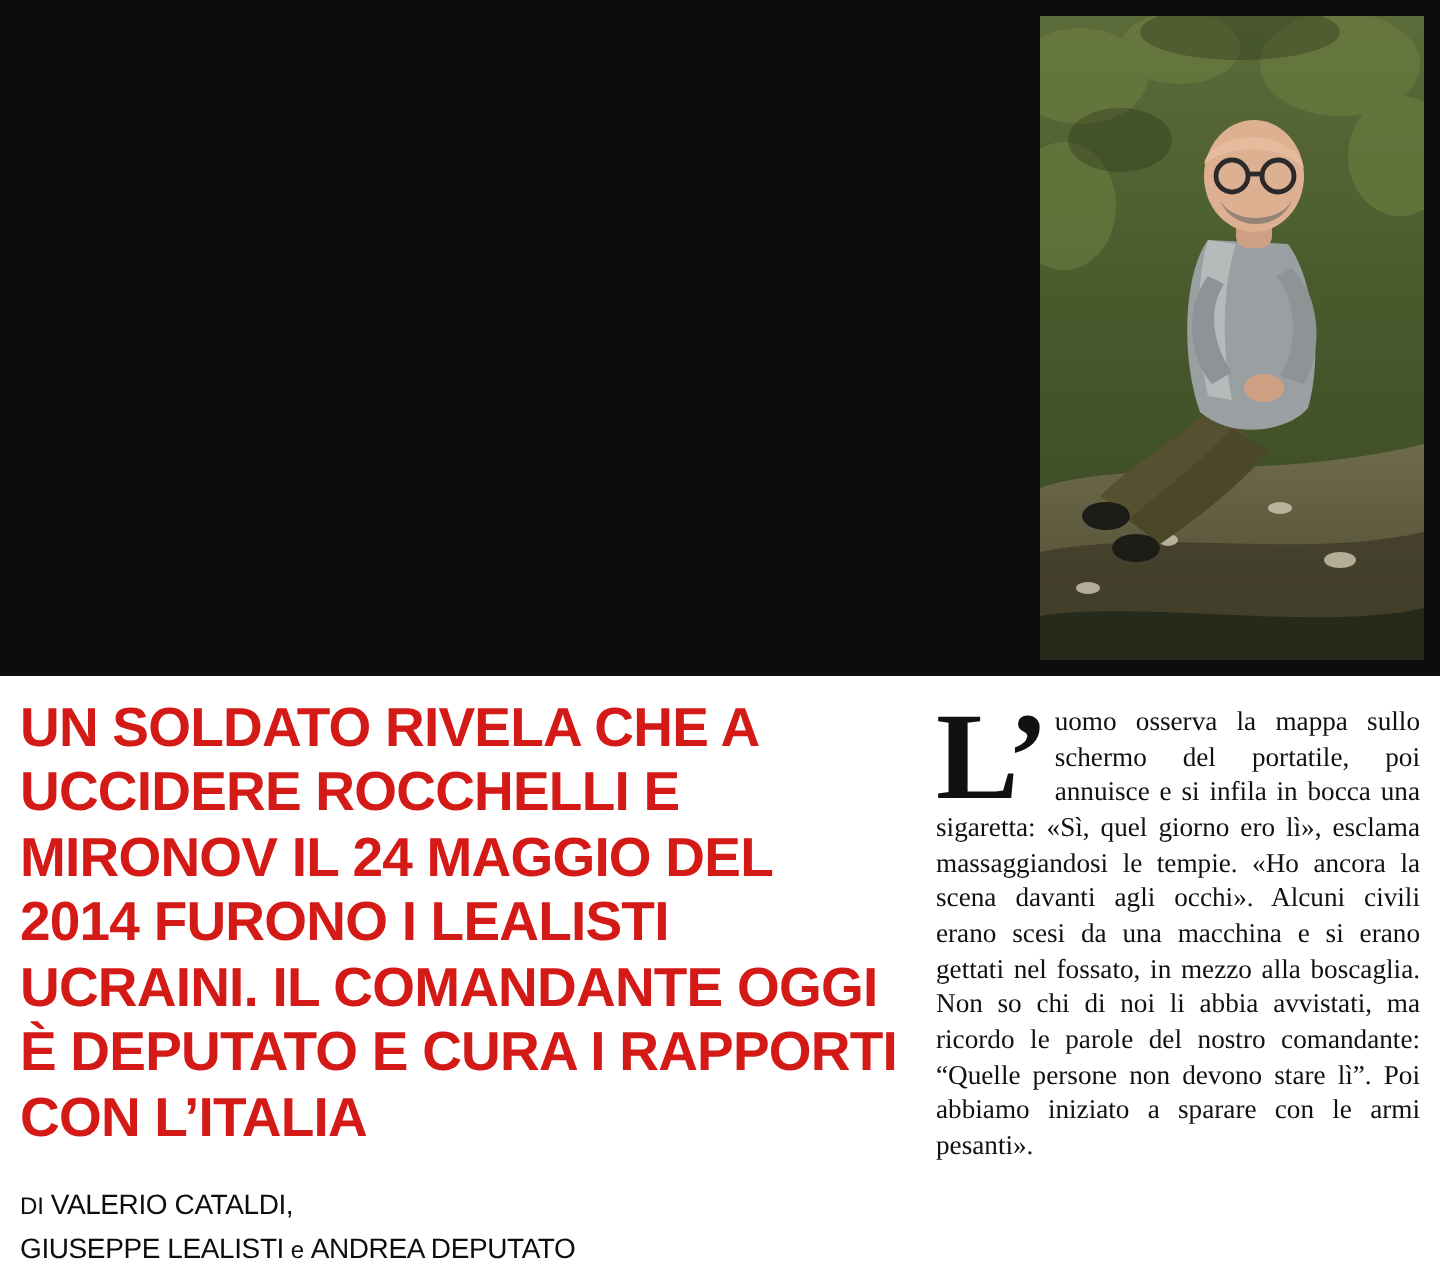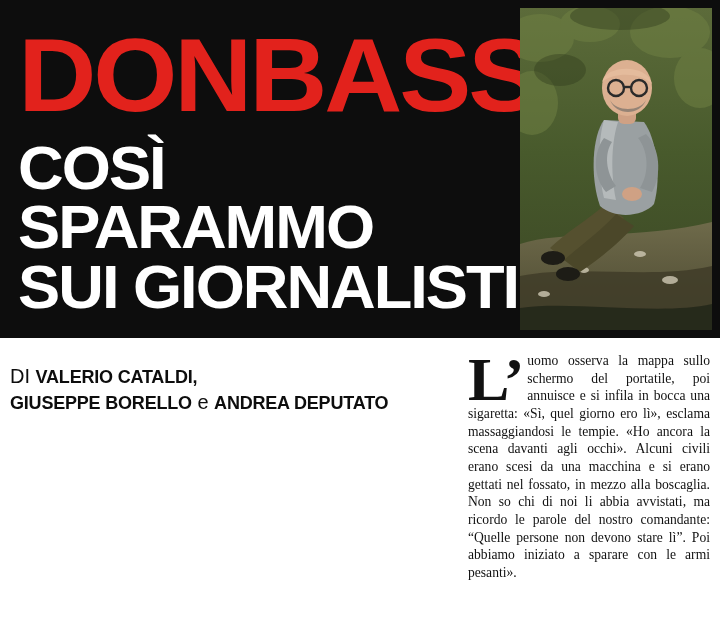--- a/index.html
+++ b/index.html
@@ -103,26 +103,26 @@
 
   .byline {
     margin-top: 16px;
     color: #0d0d0d;
     font-family: "Liberation Sans", sans-serif;
     font-size: 17px;
     line-height: 1.28;
     letter-spacing: -0.2px;
   }
   .byline .small {
-    font-size: 20px;
+    font-size: 12px;
     letter-spacing: 0;
   }
   .byline .names {
-    font-weight: bold;
-    font-size: 18px;
+    font-weight: normal;
+    font-size: 14px;
     letter-spacing: -0.2px;
   }
 
   
   .right-col {
     position: absolute;
     left: 468px;
     top: 352px;
     width: 242px;
     color: #111111;
@@ -152,27 +152,20 @@
     margin-top: 0;
   }
 </style>
 </head>
 <body>
 
 <div class="page">
 
   <div class="masthead">
 
-    <div class="headline-wrap">
-      <div class="kicker-donbass">DONBASS</div>
-      <div class="headline-main">
-        <span>COSÌ SPARAMMO</span>
-        <span class="line2">SUI GIORNALISTI</span>
-      </div>
-    </div>
 
     <div class="photo">
       <svg width="192" height="322" viewBox="0 0 192 322" xmlns="http://www.w3.org/2000/svg">
         <defs>
           <linearGradient id="bg" x1="0" y1="0" x2="0" y2="1">
             <stop offset="0%" stop-color="#5c6b3a"></stop>
             <stop offset="45%" stop-color="#485a2c"></stop>
             <stop offset="100%" stop-color="#3a4524"></stop>
           </linearGradient>
           <linearGradient id="ground" x1="0" y1="0" x2="0" y2="1">
@@ -231,24 +224,25 @@
         </g>
 
         <path d="M90 92 C 96 108, 120 108, 126 92 C 120 104, 96 104, 90 92 Z" fill="#8d7e72" opacity="0.9"></path>
 
         <path d="M0 300 C 50 292, 140 308, 192 296 L192 322 L0 322 Z" fill="#24281a" opacity="0.9"></path>
       </svg>
     </div>
   </div>
 
   <div class="left-col">
+    <p class="summary">UN SOLDATO RIVELA CHE A UCCIDERE ROCCHELLI E MIRONOV IL 24 MAGGIO DEL 2014 FURONO I LEALISTI UCRAINI. IL COMANDANTE OGGI È DEPUTATO E CURA I RAPPORTI CON L’ITALIA</p>
 
     <div class="byline">
       <span class="small">DI </span><span class="names">VALERIO CATALDI,</span><br>
-      <span class="names">GIUSEPPE BORELLO</span><span class="small"> e </span><span class="names">ANDREA DEPUTATO</span>
+      <span class="names">GIUSEPPE LEALISTI</span><span class="small"> e </span><span class="names">ANDREA DEPUTATO</span>
     </div>
   </div>
 
   <div class="right-col">
     <p class="body-text">
       <span class="dropcap">L’</span><span>uomo osserva la mappa sullo schermo del portatile, poi annuisce e si infila in bocca una sigaretta: «Sì, quel giorno ero lì», esclama massaggiandosi le tempie. «Ho ancora la scena davanti agli occhi». Alcuni civili erano scesi da una macchina e si erano gettati nel fossato, in mezzo alla boscaglia. Non so chi di noi li abbia avvistati, ma ricordo le parole del nostro comandante: “Quelle persone non devono stare lì”. Poi abbiamo iniziato a sparare con le armi pesanti».</span>
     </p>
   </div>
 
 </div>

